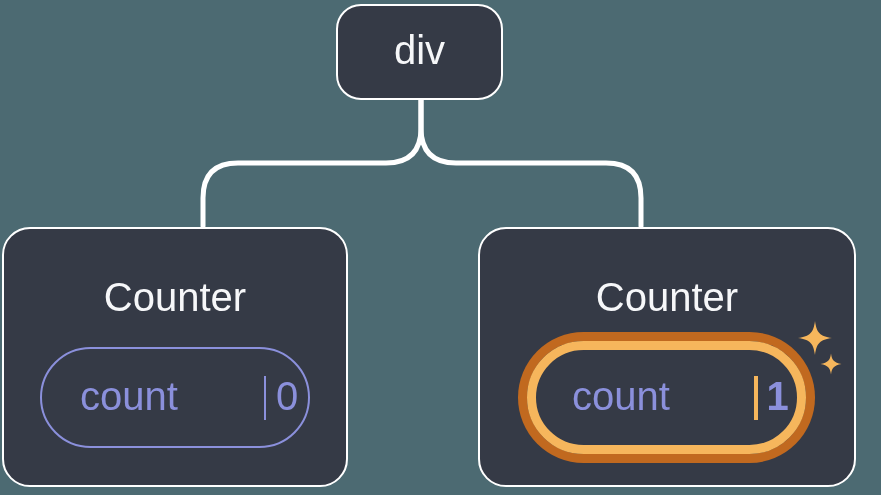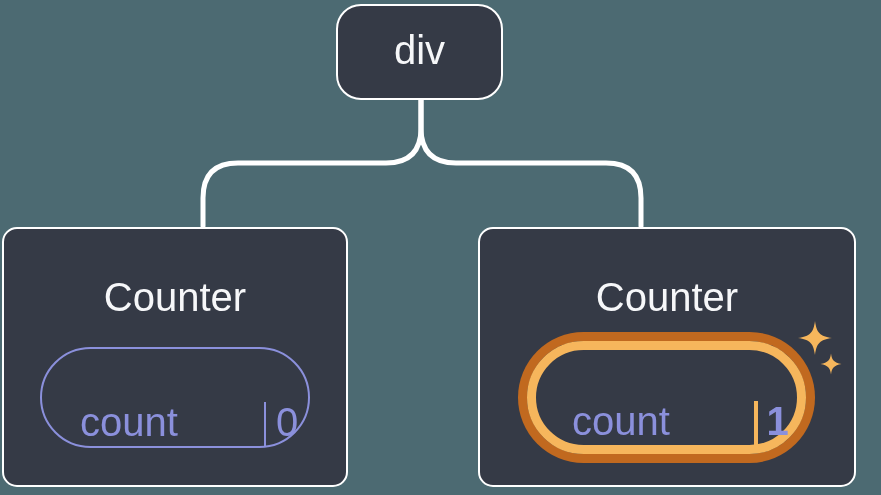--- a/index.html
+++ b/index.html
@@ -49,40 +49,40 @@
     line-height: 1;
     padding-bottom: 4px;
   }
   .card {
     position: absolute;
     top: 227px;
     height: 260px;
     box-sizing: border-box;
     background: var(--node-fill, #353A46);
     border: 2.5px solid var(--node-border, #FFFFFF);
-    border-radius: 15px;
+    border-radius: 28px;
     padding-left: 48px;
   }
   .card-left  { left: 2px;   width: 346px; }
   .card-right { left: 478px; width: 378px; }
   .card-title {
     position: absolute;
     left: 0;
     top: 44px;
     width: 100%;
     text-align: center;
     font-size: 40px;
     line-height: 48px;
     color: var(--title-text, #F6F7F9);
   }
   .pill {
     position: absolute;
     box-sizing: border-box;
     display: flex;
-    align-items: flex-end;
+    align-items: center;
     border-radius: 999px;
     gap: 48px;
   }
   .pill-plain {
     left: 36px;
     top: 118px;
     width: 270px;
     height: 101px;
     border: 2.5px solid var(--state-accent, #8B90DC);
   }

